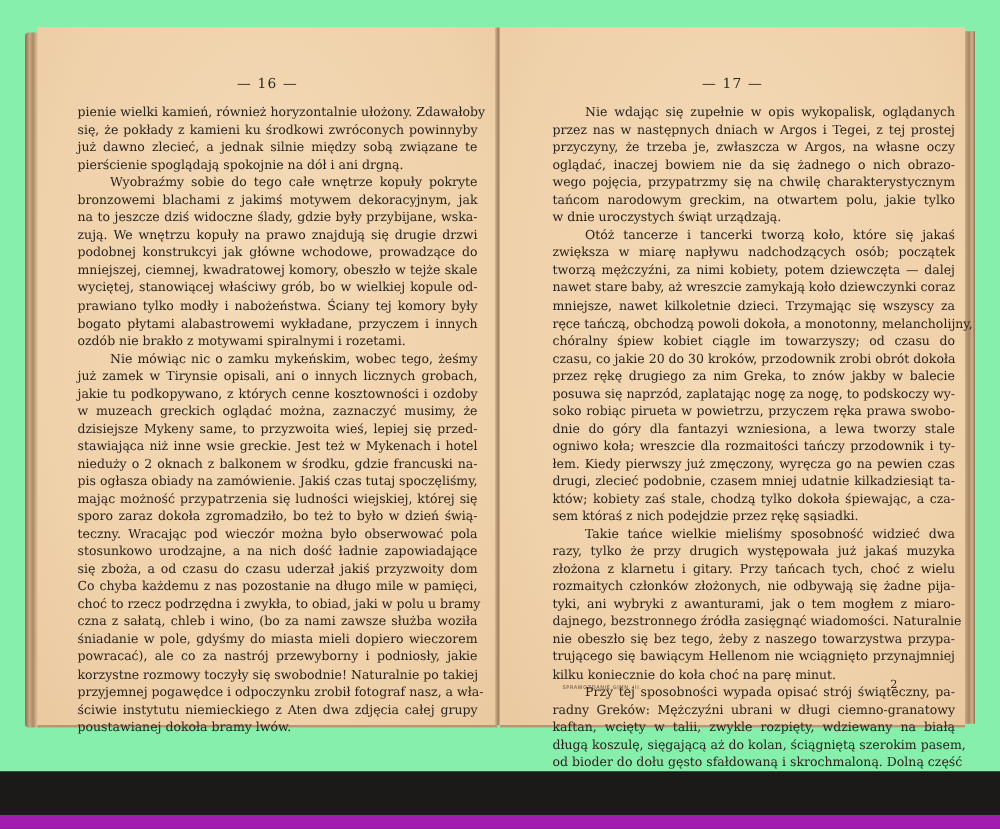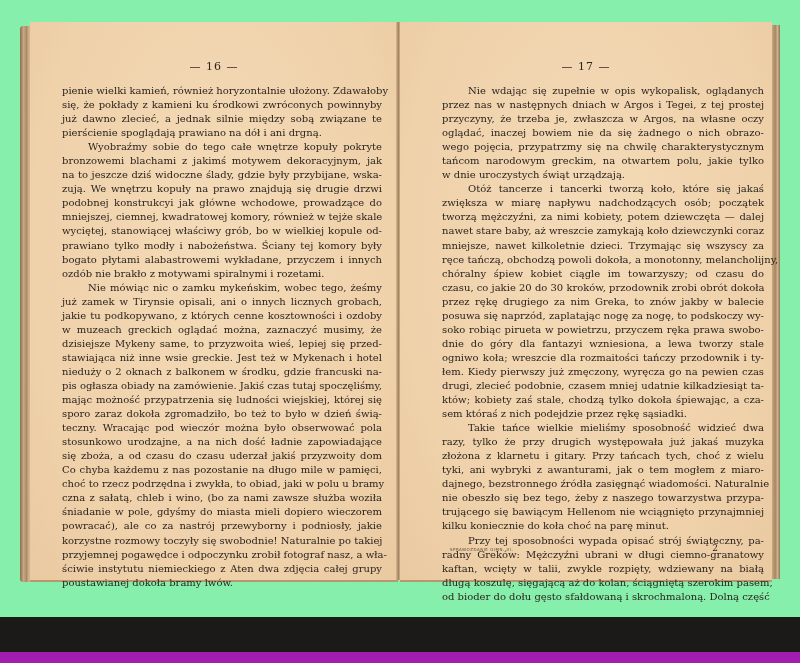--- a/index.html
+++ b/index.html
@@ -77,27 +77,27 @@
   <div class="book">
     <div class="page-stack-left"></div>
     <div class="page-stack-right"></div>
 
     <div class="page left">
       <div class="page-number">— 16 —</div>
       <div class="text-block" id="left-text">
           <span class="line">pienie wielki kamień, również horyzontalnie ułożony. Zdawałoby</span>
           <span class="line">się, że pokłady z kamieni ku środkowi zwróconych powinnyby</span>
           <span class="line">już dawno zlecieć, a jednak silnie między sobą związane te</span>
-          <span class="line last">pierścienie spoglądają prawiano na dół i ani drgną.</span>
+          <span class="line last">pierścienie spoglądają spokojnie na dół i ani drgną.</span>
           <span class="line indent">Wyobraźmy sobie do tego całe wnętrze kopuły pokryte</span>
           <span class="line">bronzowemi blachami z jakimś motywem dekoracyjnym, jak</span>
           <span class="line">na to jeszcze dziś widoczne ślady, gdzie były przybijane, wska-</span>
           <span class="line">zują. We wnętrzu kopuły na prawo znajdują się drugie drzwi</span>
           <span class="line">podobnej konstrukcyi jak główne wchodowe, prowadzące do</span>
-          <span class="line">mniejszej, ciemnej, kwadratowej komory, również w tejże skale</span>
+          <span class="line">mniejszej, ciemnej, kwadratowej komory, obeszło w tejże skale</span>
           <span class="line">wyciętej, stanowiącej właściwy grób, bo w wielkiej kopule od-</span>
           <span class="line">prawiano tylko modły i nabożeństwa. Ściany tej komory były</span>
           <span class="line">bogato płytami alabastrowemi wykładane, przyczem i innych</span>
           <span class="line last">ozdób nie brakło z motywami spiralnymi i rozetami.</span>
           <span class="line indent">Nie mówiąc nic o zamku mykeńskim, wobec tego, żeśmy</span>
           <span class="line">już zamek w Tirynsie opisali, ani o innych licznych grobach,</span>
           <span class="line">jakie tu podkopywano, z których cenne kosztowności i ozdoby</span>
           <span class="line">w muzeach greckich oglądać można, zaznaczyć musimy, że</span>
           <span class="line">dzisiejsze Mykeny same, to przyzwoita wieś, lepiej się przed-</span>
           <span class="line">stawiająca niż inne wsie greckie. Jest też w Mykenach i hotel</span>
@@ -145,20 +145,21 @@
           <span class="line">soko robiąc piruetа w powietrzu, przyczem ręka prawa swobo-</span>
           <span class="line">dnie do góry dla fantazyi wzniesiona, a lewa tworzy stale</span>
           <span class="line">ogniwo koła; wreszcie dla rozmaitości tańczy przodownik i ty-</span>
           <span class="line">łem. Kiedy pierwszy już zmęczony, wyręcza go na pewien czas</span>
           <span class="line">drugi, zlecieć podobnie, czasem mniej udatnie kilkadziesiąt ta-</span>
           <span class="line">któw; kobiety zaś stale, chodzą tylko dokoła śpiewając, a cza-</span>
           <span class="line last">sem któraś z nich podejdzie przez rękę sąsiadki.</span>
           <span class="line indent">Takie tańce wielkie mieliśmy sposobność widzieć dwa</span>
           <span class="line">razy, tylko że przy drugich występowała już jakaś muzyka</span>
           <span class="line">złożona z klarnetu i gitary. Przy tańcach tych, choć z wielu</span>
+          <span class="line">rozmaitych członków złożonych, nie odbywają się żadne pija-</span>
           <span class="line">tyki, ani wybryki z awanturami, jak o tem mogłem z miaro-</span>
           <span class="line">dajnego, bezstronnego źródła zasięgnąć wiadomości. Naturalnie</span>
           <span class="line">nie obeszło się bez tego, żeby z naszego towarzystwa przypa-</span>
           <span class="line">trującego się bawiącym Hellenom nie wciągnięto przynajmniej</span>
           <span class="line last">kilku koniecznie do koła choć na parę minut.</span>
           <span class="line indent">Przy tej sposobności wypada opisać strój świąteczny, pa-</span>
           <span class="line">radny Greków: Mężczyźni ubrani w długi ciemno-granatowy</span>
           <span class="line">kaftan, wcięty w talii, zwykle rozpięty, wdziewany na białą</span>
           <span class="line">długą koszulę, sięgającą aż do kolan, ściągniętą szerokim pasem,</span>
           <span class="line">od bioder do dołu gęsto sfałdowaną i skrochmaloną. Dolną część</span>

